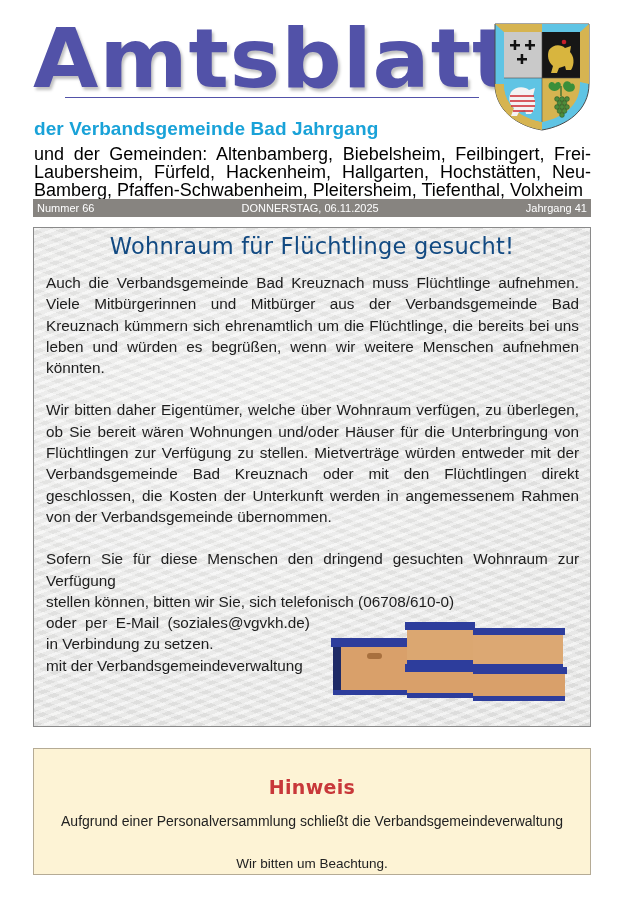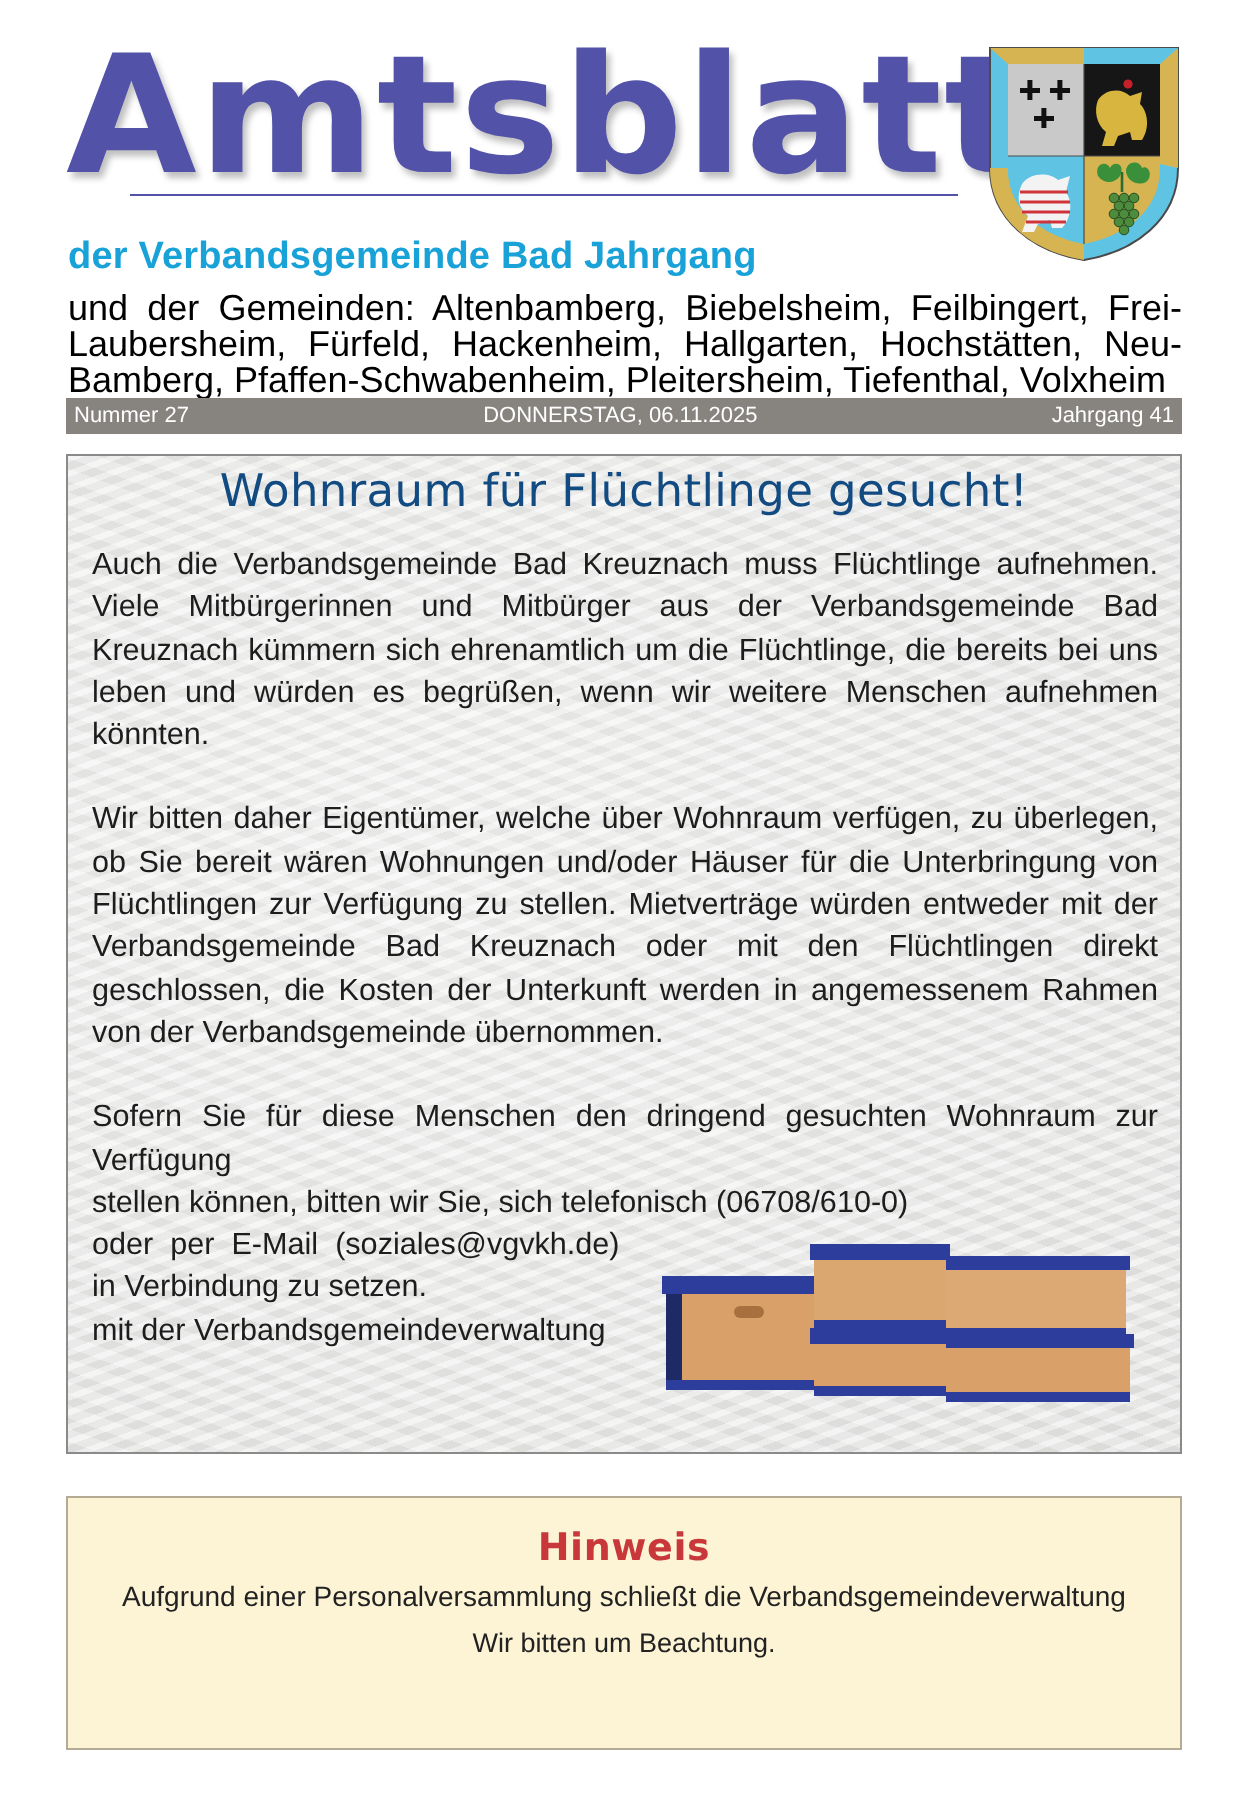--- a/index.html
+++ b/index.html
@@ -50,26 +50,26 @@
     font-size: 15.3px; line-height: 21.3px; color: #1d1d1d; text-align: justify;
   }
   .main-text p { margin: 0 0 21px 0; }
   .main-text .contact-line { margin: 0; text-align: left; }
   .boxes { position: absolute; left: 294px; top: 390px; width: 256px; height: 85px; }
   .notice-box {
     position: absolute; left: 33px; top: 748px; width: 556px; height: 125px;
     border: 1px solid #b5ab95; background: #fdf3d5; text-align: center;
   }
   .notice-title {
-    margin-top: 14px; font-family: "DejaVu Sans", sans-serif; font-weight: bold;
+    margin-top: 27px; font-family: "DejaVu Sans", sans-serif; font-weight: bold;
     font-size: 19px; color: #c8383a; letter-spacing: 0.3px;
   }
   .notice-line { font-size: 14px; line-height: 22px; color: #222; }
-  .notice-line.first { margin-top: 2px; }
-  .notice-final { font-size: 13.5px; margin-top: 5px; color: #222; }
+  .notice-line.first { margin-top: 12px; }
+  .notice-final { font-size: 13.5px; margin-top: 24px; color: #222; }
 </style>
 </head>
 <body>
 
 <div class="masthead">Amtsblatt</div>
 <div class="masthead-rule"></div>
 
 <svg class="crest" viewBox="0 0 102 110">
 
   <path d="M4 2 H98 V62 C98 88 76 104 51 108 C26 104 4 88 4 62 Z" fill="#5fc4e4" stroke="#4a4a4a" stroke-width="1"></path>
@@ -120,21 +120,21 @@
     <circle cx="71" cy="93" r="2.4"></circle>
   </g>
   <line x1="51" y1="10" x2="51" y2="100" stroke="#4a4a4a" stroke-width="0.6"></line>
   <line x1="13" y1="56" x2="89" y2="56" stroke="#4a4a4a" stroke-width="0.6"></line>
 </svg>
 
 <div class="subtitle">der Verbandsgemeinde Bad Jahrgang</div>
 <div class="municipalities">und der Gemeinden: Altenbamberg, Biebelsheim, Feilbingert, Frei-Laubersheim, Fürfeld, Hackenheim, Hallgarten, Hochstätten, Neu-Bamberg, Pfaffen-Schwabenheim, Pleitersheim, Tiefenthal, Volxheim</div>
 
 <div class="issue-bar">
-  <span>Nummer 27</span>
+  <span>Nummer 66</span>
   <span>DONNERSTAG, 06.11.2025</span>
   <span>Jahrgang 41</span>
 </div>
 
 <div class="main-box">
   <div class="main-title">Wohnraum für Flüchtlinge gesucht!</div>
   <div class="main-text">
     <p>Auch die Verbandsgemeinde Bad Kreuznach muss Flüchtlinge aufnehmen. Viele Mitbürgerinnen und Mitbürger aus der Verbandsgemeinde Bad Kreuznach kümmern sich ehrenamtlich um die Flüchtlinge, die bereits bei uns leben und würden es begrüßen, wenn wir weitere Menschen aufnehmen könnten.</p>
     <p>Wir bitten daher Eigentümer, welche über Wohnraum verfügen, zu überlegen, ob Sie bereit wären Wohnungen und/oder Häuser für die Unterbringung von Flüchtlingen zur Verfügung zu stellen. Mietverträge würden entweder mit der Verbandsgemeinde Bad Kreuznach oder mit den Flüchtlingen direkt geschlossen, die Kosten der Unterkunft werden in angemessenem Rahmen von der Verbandsgemeinde übernommen.</p>
     <div class="contact-line" style="text-align:justify;">Sofern Sie für diese Menschen den dringend gesuchten Wohnraum zur Verfügung</div>

